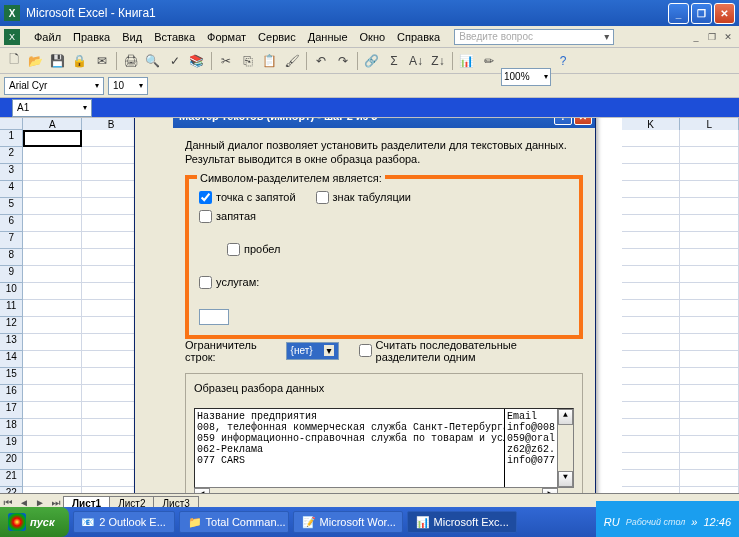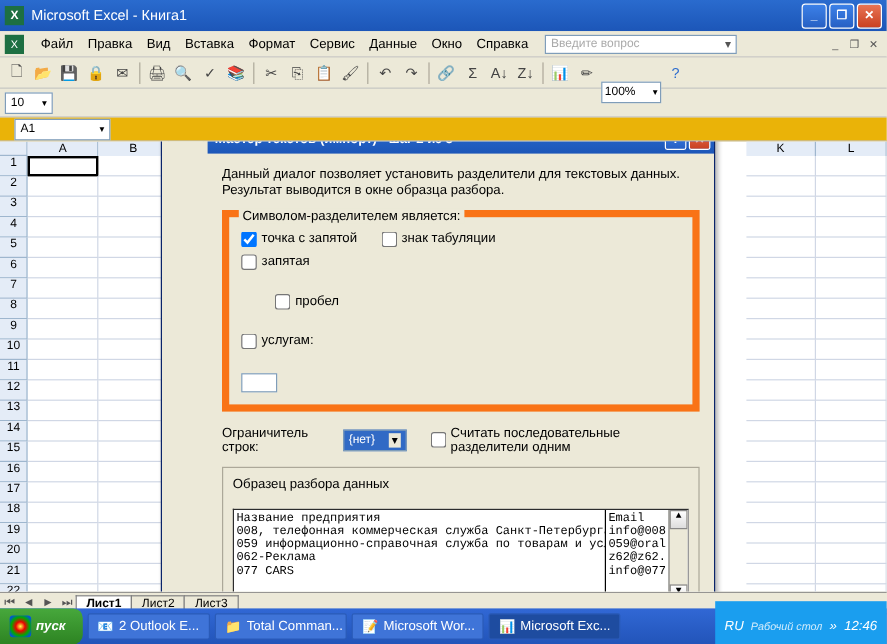--- a/index.html
+++ b/index.html
@@ -31,21 +31,21 @@
 .zoom-box { width: 50px; height: 18px; border: 1px solid #7f9db9; background: white; font-size: 10px; padding: 0 2px; display: flex; align-items: center; margin-top: 32px; }
 .zoom-box::after { content: "▾"; margin-left: auto; font-size: 8px; }
 
 
 .formatbar { background: #ece9d8; height: 24px; display: flex; align-items: center; padding: 0 4px; gap: 4px; border-bottom: 1px solid #c0c0c0; }
 .font-box { width: 100px; height: 18px; border: 1px solid #7f9db9; background: white; padding: 0 4px; font-size: 10px; display: flex; align-items: center; }
 .font-box::after { content: "▾"; margin-left: auto; font-size: 8px; }
 .size-box { width: 40px; }
 
 
-.namerow { height: 20px; display: flex; align-items: center; background: #eab308; border-bottom: 1px solid #c0c0c0; }
+.namerow { height: 20px; display: flex; align-items: center; background: #1d4ed8; border-bottom: 1px solid #c0c0c0; }
 .namebox { width: 80px; height: 18px; border: 1px solid #7f9db9; background: white; margin-left: 12px; padding: 0 4px; display: flex; align-items: center; font-size: 10px; }
 .namebox::after { content: "▾"; margin-left: auto; font-size: 8px; }
 
 
 .sheet-area { position: relative; height: 375px; background: white; overflow: hidden; }
 .row-head-corner { width: 24px; background: #e4ecf7; border-right: 1px solid #9eb6ce; border-bottom: 1px solid #9eb6ce; }
 .col-head { width: 60px; text-align: center; border-right: 1px solid #9eb6ce; font-size: 10px; padding-top: 1px; background: #e4ecf7; }
 .rows { }
 .row { display: flex; height: 17px; }
 .row-head { width: 24px; text-align: center; font-size: 10px; background: #e4ecf7; border-right: 1px solid #9eb6ce; border-bottom: 1px solid #9eb6ce; }
@@ -72,21 +72,21 @@
 
 
 .dialog { position: absolute; left: 134px; top: 85px; width: 462px; background: #ece9d8; border: 1px solid #0a246a; box-shadow: 2px 2px 4px rgba(0,0,0,0.3); }
 .dlg-title { background: linear-gradient(to bottom,#2a6bce,#1c56b8); height: 24px; color: white; display: flex; align-items: center; padding: 0 3px 0 6px; font-size: 11px; font-weight: bold; }
 .dlg-title .dlg-controls { margin-left: auto; display: flex; gap: 2px; }
 .dlg-title .dlg-btn { width: 18px; height: 18px; border: 1px solid white; border-radius: 2px; display: flex; align-items:center; justify-content:center; font-size: 10px; font-weight: bold; }
 .dlg-title .dlg-btn.help { background: linear-gradient(to bottom,#3c81e8,#2760c4); }
 .dlg-title .dlg-btn.close { background: linear-gradient(to bottom,#e87454,#c94020); }
 .dlg-body { padding: 10px 12px; font-size: 11px; }
 .dlg-desc { margin-bottom: 8px; line-height: 1.3; }
-.fieldset { border: 6px solid #f97316; padding: 8px 10px 10px; margin-bottom: 12px; position: relative; }
+.fieldset { border: 4px solid #f97316; padding: 8px 10px 10px; margin-bottom: 0; position: relative; }
 .fieldset .legend { position: absolute; top: -7px; left: 8px; background: #ece9d8; padding: 0 3px; }
 .delim-row { display: flex; gap: 20px; margin-top: 4px; }
 .chk { display: flex; align-items: center; gap: 4px; }
 .chk input { width: 13px; height: 13px; }
 .otherinput { width: 30px; height: 16px; border: 1px solid #7f9db9; background: white; }
 .qualrow { display: flex; align-items: center; gap: 10px; margin-bottom: 10px; }
 .qual-select { width: 60px; height: 18px; border: 1px solid #7f9db9; background: #316ac5; color: white; padding: 0 4px; display: flex; align-items: center; font-size: 10px; }
 .qual-select::after { content: "▾"; margin-left: auto; background: #ece9d8; color: black; padding: 0 2px; }
 .preview-fieldset { border: 1px solid #aca899; padding: 8px; position: relative; margin-bottom: 12px; }
 .preview-box { background: white; border: 1px inset #808080; height: 80px; font-family: 'Courier New', monospace; font-size: 10px; overflow: hidden; position: relative; display:flex; }
@@ -164,20 +164,23 @@
   <div class="tsep"></div>
   <div class="tbtn">📊</div>
   <div class="tbtn">✏</div>
   <div class="zoom-box">
       <span>100%</span>
     </div>
   <div class="tbtn" style="color:#2a6bce">?</div>
 </div>
 
 <div class="formatbar">
+  <div class="font-box">
+      <span>Arial Cyr</span>
+    </div>
   <div class="font-box size-box">
       <span>10</span>
     </div>
 </div>
 
 <div class="namerow">
   <div class="namebox">
       <span>A1</span>
     </div>
 </div>

